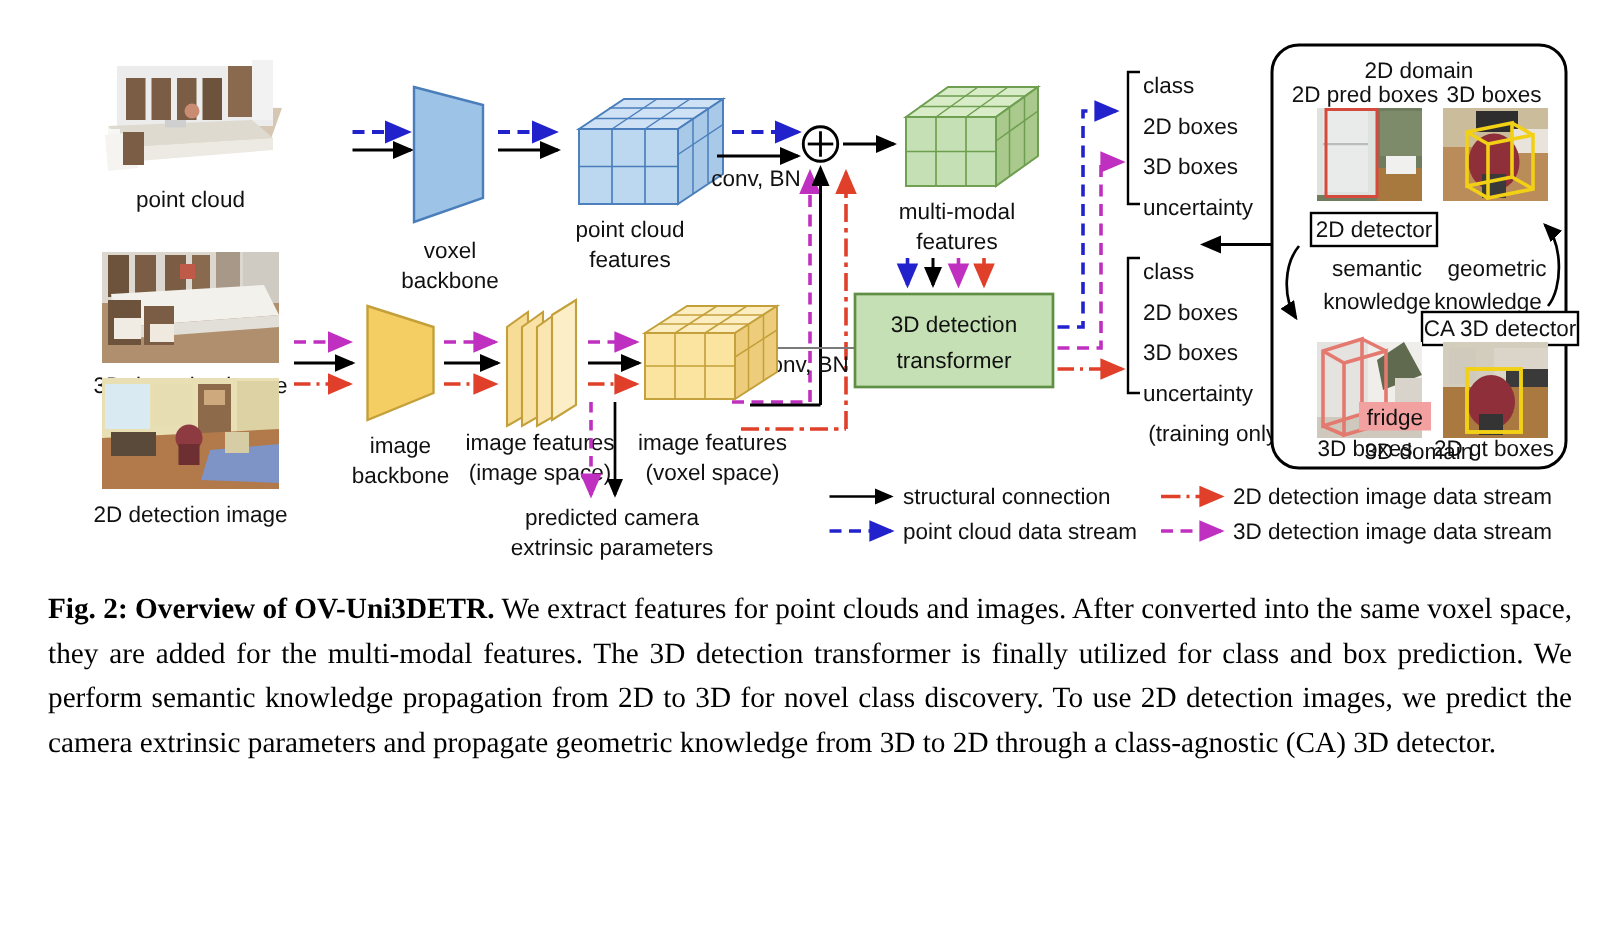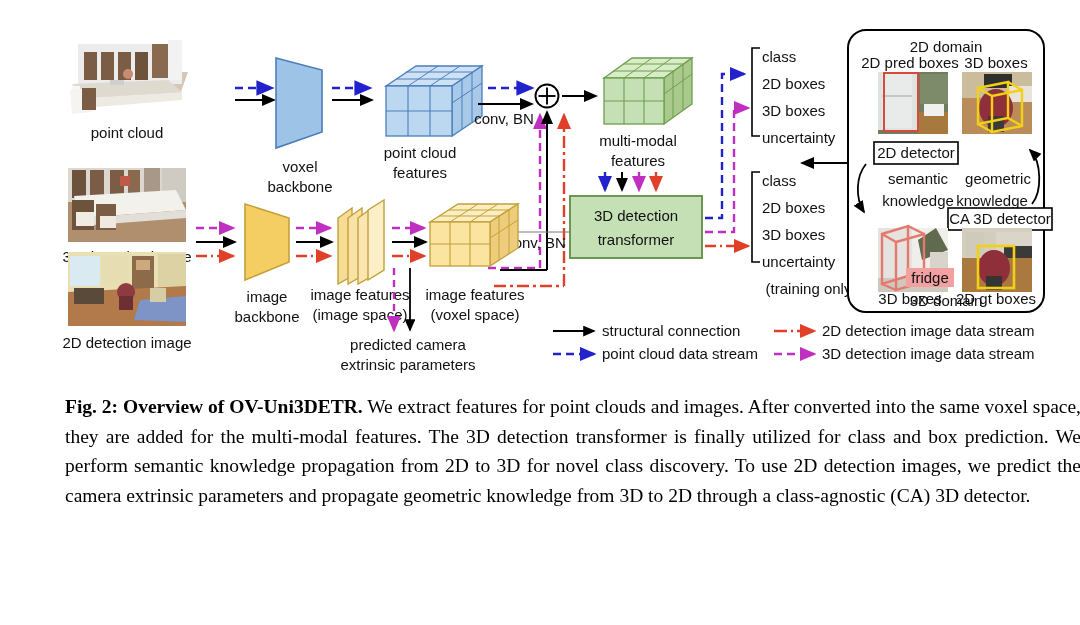--- a/index.html
+++ b/index.html
@@ -2,21 +2,21 @@
 <html><head>
 <meta charset="utf-8">
 <title>OV-Uni3DETR Overview Figure</title>
 <style>
   html,body{margin:0;padding:0;background:#ffffff;}
   body{width:1080px;height:625px;position:relative;overflow:hidden;
        font-family:"Liberation Sans", sans-serif;color:#000;}
   .fig{position:absolute;left:0;top:0;width:1080px;height:380px;}
   .cap{position:absolute;left:32px;top:392px;width:1016px;
        font-family:"Liberation Serif", serif;font-size:19.5px;line-height:29.6px;
-       text-align:justify;color:#000;margin-left:33px;}
+       text-align:justify;color:#000;}
   .cap b{font-weight:bold;}
   svg{display:block;}
   .lbl{font-family:"Liberation Sans", sans-serif;font-size:15px;fill:#111;}
   text{dominant-baseline:alphabetic;}
 </style>
 </head>
 <body>
 
 <div class="fig">
 <svg width="1080" height="380" viewBox="0 0 1080 380" xmlns="http://www.w3.org/2000/svg">

